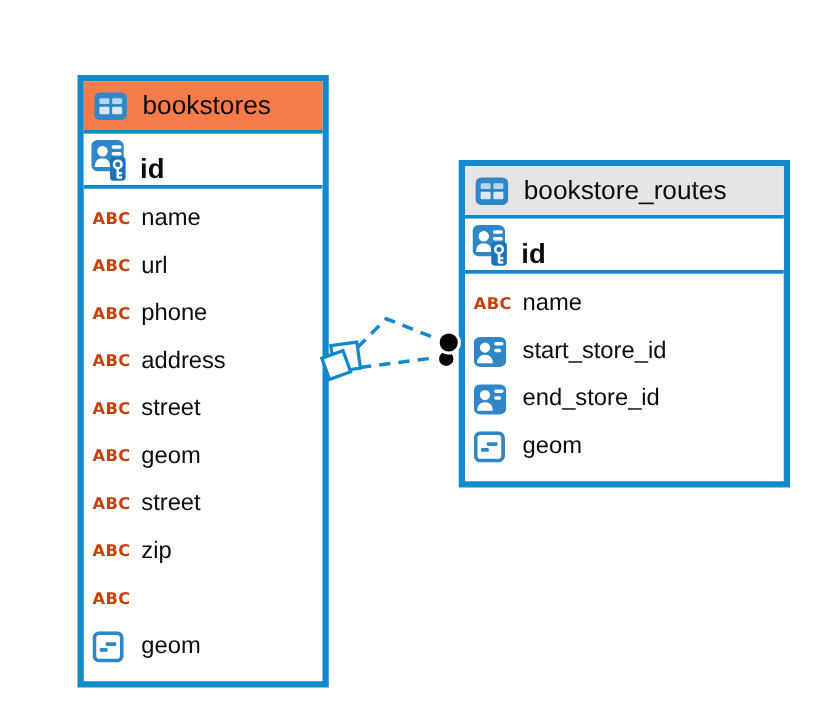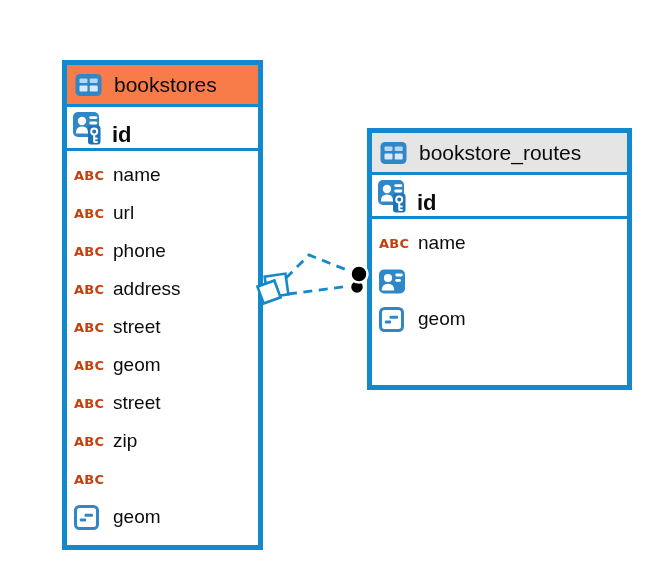--- a/index.html
+++ b/index.html
@@ -179,20 +179,33 @@
       <div class="t-row">
         <span class="icon-box">
           <svg width="26" height="25" viewBox="0 0 26 25">
             <rect x="0" y="0.5" width="26" height="24" rx="5" fill="#3087c8"></rect>
             <circle cx="9" cy="9" r="4.1" fill="#ffffff"></circle>
             <path d="M2.8 21.5 q0 -6.8 6.2 -6.8 q6.2 0 6.2 6.8 z" fill="#ffffff"></path>
             <rect x="16.3" y="4.6" width="7.5" height="2.8" rx="1.4" fill="#ffffff"></rect>
             <rect x="16.3" y="10" width="5.6" height="2.8" rx="1.4" fill="#ffffff"></rect>
           </svg>
         </span>
+        <span class="t-label">start_store_id</span>
+      </div>
+      <div class="t-row">
+        <span class="icon-box">
+          <svg width="26" height="25" viewBox="0 0 26 25">
+            <rect x="0" y="0.5" width="26" height="24" rx="5" fill="#3087c8"></rect>
+            <circle cx="9" cy="9" r="4.1" fill="#ffffff"></circle>
+            <path d="M2.8 21.5 q0 -6.8 6.2 -6.8 q6.2 0 6.2 6.8 z" fill="#ffffff"></path>
+            <rect x="16.3" y="4.6" width="7.5" height="2.8" rx="1.4" fill="#ffffff"></rect>
+            <rect x="16.3" y="10" width="5.6" height="2.8" rx="1.4" fill="#ffffff"></rect>
+          </svg>
+        </span>
+        <span class="t-label">end_store_id</span>
       </div>
       <div class="t-row">
         <span class="icon-box">
           <svg width="25" height="25" viewBox="0 0 25 25">
             <rect x="1.5" y="1.5" width="22" height="22" rx="4" fill="#ffffff" stroke="#3087c8" stroke-width="3"></rect>
             <rect x="10.5" y="8.8" width="8.5" height="3" rx="1" fill="#3087c8"></rect>
             <rect x="5.8" y="13.4" width="6.3" height="3" rx="1" fill="#3087c8"></rect>
           </svg>
         </span>
         <span class="t-label">geom</span>

